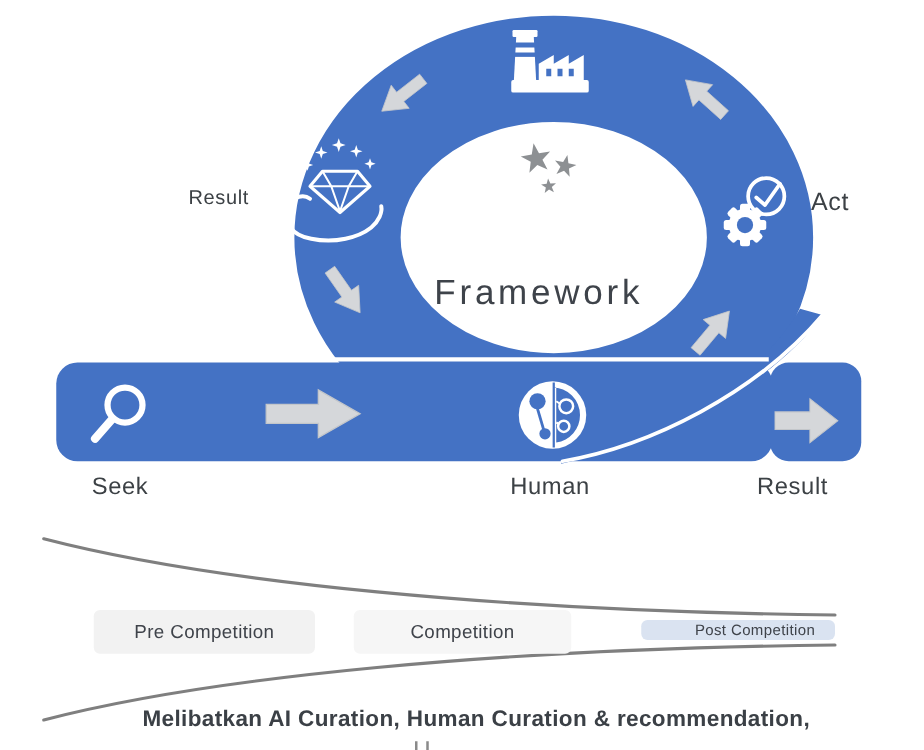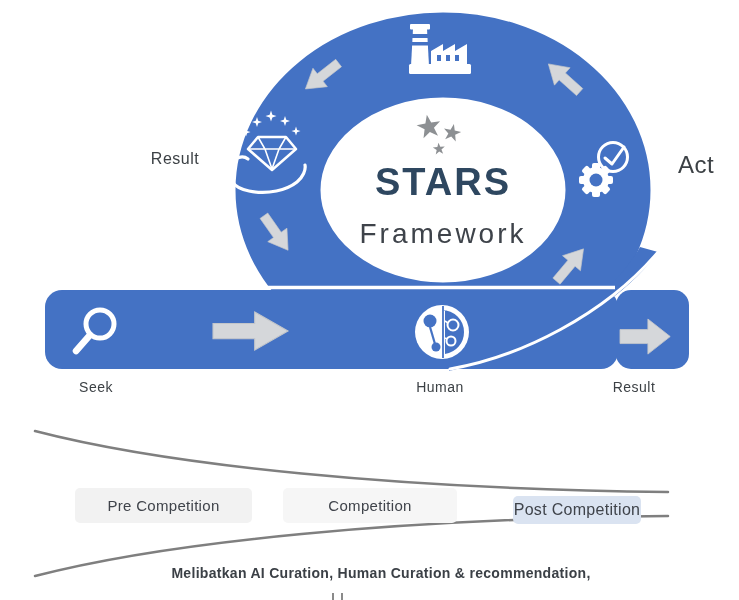--- a/index.html
+++ b/index.html
@@ -1,31 +1,31 @@
 <!DOCTYPE html>
 <html><head>
 <meta charset="utf-8">
 <style>
   html,body{margin:0;padding:0;background:#fff;}
   .stage{position:relative;width:739px;height:600px;background:#ffffff;overflow:hidden;
          font-family:"Liberation Sans",sans-serif;}
   .abs{position:absolute;}
-  .lbl{position:absolute;color:#3C4145;font-size:14px;letter-spacing:.5px;white-space:nowrap;
+  .lbl{position:absolute;color:#3C4145;font-size:19px;letter-spacing:.5px;white-space:nowrap;
        transform:translateX(-50%);}
   .stars-title{position:absolute;transform:translateX(-50%);font-size:38px;font-weight:700;
        letter-spacing:2px;color:#2E4760;white-space:nowrap;}
   .framework-sub{position:absolute;transform:translateX(-50%);font-size:28px;letter-spacing:3px;
        color:#3E434A;white-space:nowrap;}
   .phase{position:absolute;display:flex;align-items:center;justify-content:center;
        font-size:15px;color:#3F434A;border-radius:5px;letter-spacing:.3px;}
   .phase.pre{left:75px;top:488px;width:177px;height:35px;background:#F2F2F2;}
   .phase.comp{left:283px;top:488px;width:174px;height:35px;background:#F6F6F6;}
-  .phase.post{left:513px;top:496px;width:128px;height:28px;background:#DAE3F1;font-size:16px;}
+  .phase.post{left:513px;top:496px;width:128px;height:16px;background:#DAE3F1;font-size:12px;padding-left:27px;}
   .footer-line{position:absolute;left:381px;top:565px;transform:translateX(-50%);
-       font-size:14px;font-weight:700;color:#3B4046;letter-spacing:.3px;white-space:nowrap;}
+       font-size:18px;font-weight:700;color:#3B4046;letter-spacing:.3px;white-space:nowrap;}
   .frag{position:absolute;top:593px;width:2px;height:7px;background:#8a8a8a;}
 </style>
 </head>
 <body>
 
 <div class="stage">
 
   <svg width="739" height="600" viewBox="0 0 739 600" class="abs" style="left:0;top:0">
     <defs>
       <path id="arr" d="M0 9 L30 9 L30 0 L54 15 L30 30 L30 21 L0 21 Z"></path>
@@ -112,25 +112,24 @@
       <circle cx="436" cy="347" r="4.5" fill="#4472C4"></circle>
     </g>
 
     <g fill="#8D9093">
       <use href="#star5" transform="translate(429,127) rotate(-10) scale(1.25)"></use>
       <use href="#star5" transform="translate(452,133) rotate(12) scale(0.92)"></use>
       <use href="#star5" transform="translate(439,149) rotate(-5) scale(0.63)"></use>
     </g>
   </svg>
 
-  <div class="stars-title" style="left:443px;top:161px">STARS</div>
-  <div class="framework-sub" style="left:443px;top:218px">Framework</div>
+  <div class="framework-sub" style="left:431px;top:218px">Framework</div>
 
   <div class="lbl" style="left:175px;top:150px;font-size:16px">Result</div>
-  <div class="lbl" style="left:696px;top:151px;font-size:24px">Act</div>
+  <div class="lbl" style="left:664px;top:151px;font-size:20px">Act</div>
   <div class="lbl" style="left:96px;top:379px">Seek</div>
   <div class="lbl" style="left:440px;top:379px">Human</div>
   <div class="lbl" style="left:634px;top:379px">Result</div>
 
   <div class="phase comp">
     <span>Competition</span>
   </div>
   <div class="phase pre">
     <span>Pre Competition</span>
   </div>

